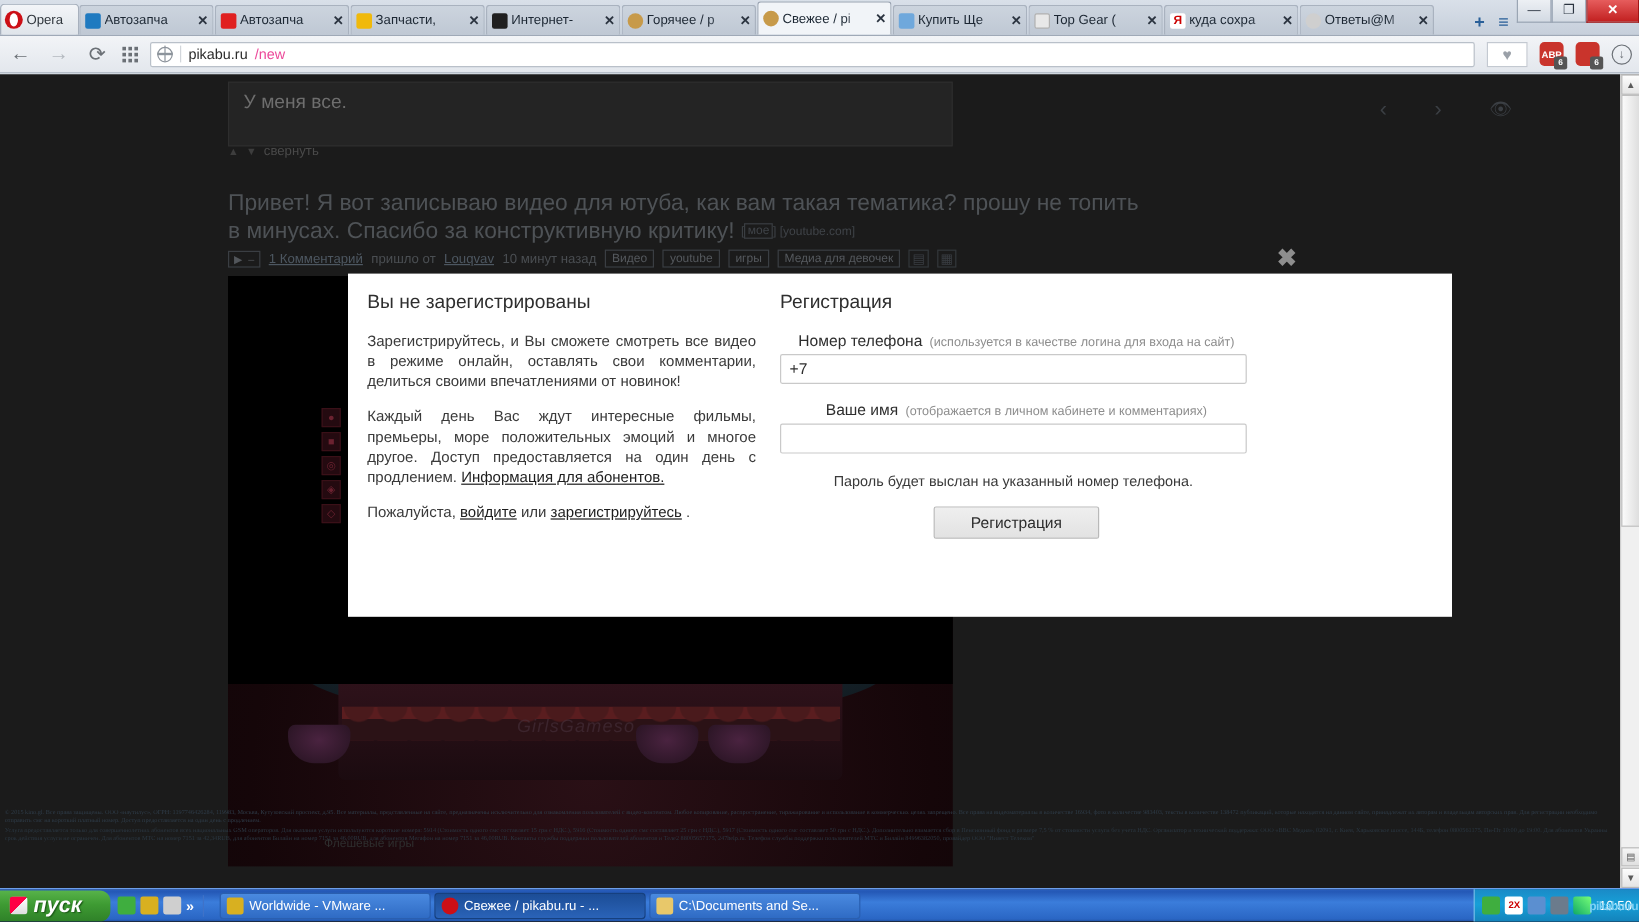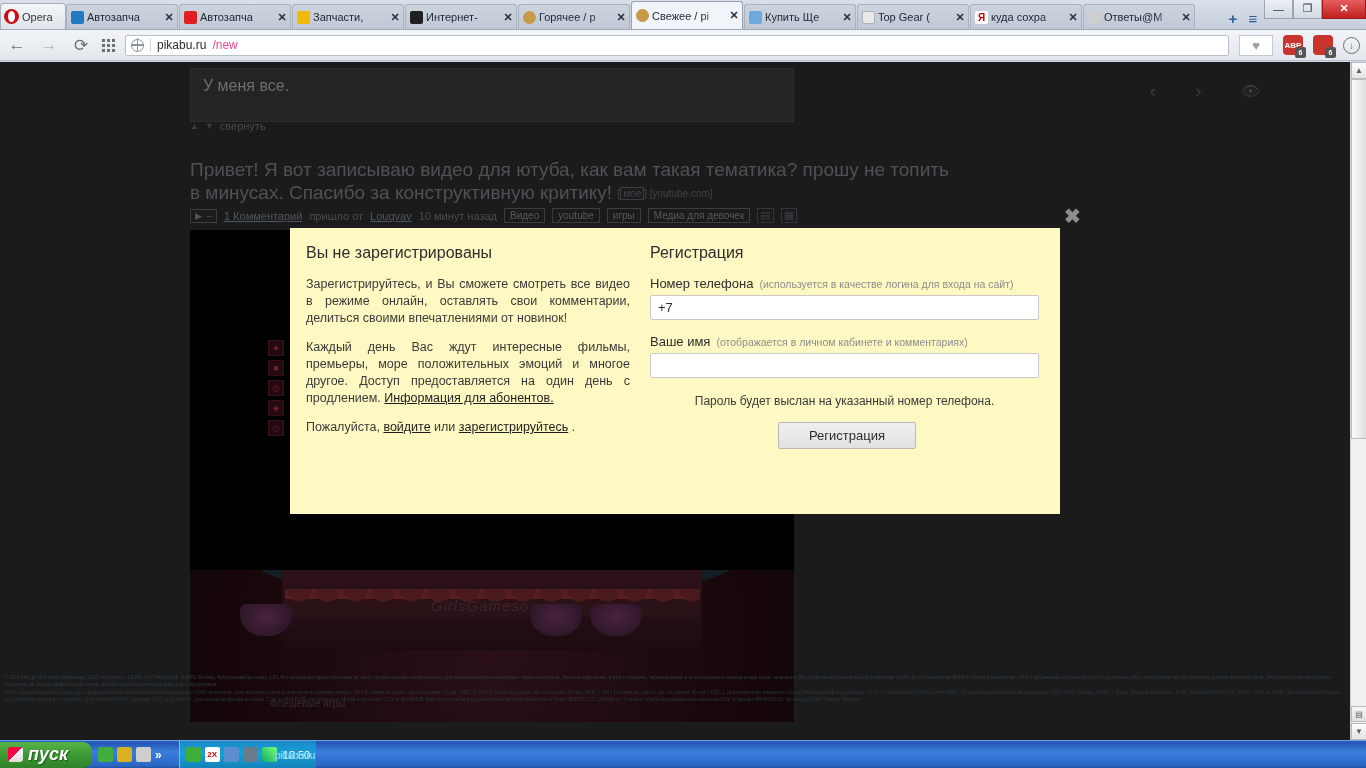--- a/index.html
+++ b/index.html
@@ -271,36 +271,36 @@
   .legal p{ margin-bottom:1px; }
   .legal .l2{ color:#2b3843; }
 
   
   .modal-close{
     position:absolute; left:1064px; top:206px;
     color:#8e8e8e; font-size:20px; font-weight:bold; line-height:1;
     cursor:pointer;
   }
   .modal{
-    position:absolute; left:290px; top:228px; width:770px; height:286px;
-    background:#fef9c3;
+    position:absolute; left:290px; top:228px; width:920px; height:286px;
+    background:#ffffff;
     display:flex;
   }
   .modal-left{ width:360px; padding:16px 20px 0 16px; }
   .modal-right{ width:410px; padding:16px 16px 0 0; }
   .modal h2{
     font-size:16px; font-weight:normal; color:#2e2e2e; margin-bottom:14px;
   }
   .modal-left p{
     font-size:12.5px; line-height:17px; color:#3a3a3a;
     text-align:justify; margin-bottom:12px;
   }
   .modal-left a{ color:#1d1d1d; text-decoration:underline; }
   .field-label{
-    font-size:13px; color:#2e2e2e; margin-bottom:4px;
+    font-size:13px; color:#2e2e2e; margin-bottom:4px;text-align:center;
   }
   .field-label .hint{
     font-size:10.5px; color:#8d8d8d; margin-left:6px;
   }
   .modal input[type=text]{
     width:389px; height:25px; border:1px solid #c9c9c9; border-radius:2px;
     padding:0 7px; font-size:13px; color:#2e2e2e;
     font-family:"Liberation Sans", sans-serif; background:#fff;
   }
   .spacer-14{ height:14px; }
@@ -592,20 +592,34 @@
     <span class="flag"></span>
     <span>пуск</span>
   </div>
   <div class="qlaunch">
     <span class="ql-ico" style="background:#3fae3f"></span>
     <span class="ql-ico" style="background:#d8b020"></span>
     <span class="ql-ico" style="background:#cfcfcf"></span>
     <span style="color:#fff;font-size:12px;font-weight:bold">»</span>
     <span class="ql-sep"></span>
   </div>
+  <div class="tb-tasks">
+    <div class="task">
+      <span class="t-ico" style="background:#d8b020"></span>
+      <span>Worldwide - VMware ...</span>
+    </div>
+    <div class="task active">
+      <span class="t-ico" style="background:#cc0f16;border-radius:50%"></span>
+      <span>Свежее / pikabu.ru - ...</span>
+    </div>
+    <div class="task">
+      <span class="t-ico" style="background:#e8c86a"></span>
+      <span>C:\Documents and Se...</span>
+    </div>
+  </div>
   <div class="tray">
     <span class="tray-ico" style="background:#3fae3f"></span>
     <span class="tray-ico" style="background:#fff;color:#c00;font-size:8px;font-weight:bold;text-align:center;line-height:15px">2X</span>
     <span class="tray-ico" style="background:#5b8fd0"></span>
     <span class="tray-ico" style="background:#6b7b8c"></span>
     <span class="tray-ico" style="background:linear-gradient(to top right,#1a6,#7f7)"></span>
     <span class="clock">
       <span class="wm">pikabu.ru</span>
       <span>10:50</span>
     </span>

